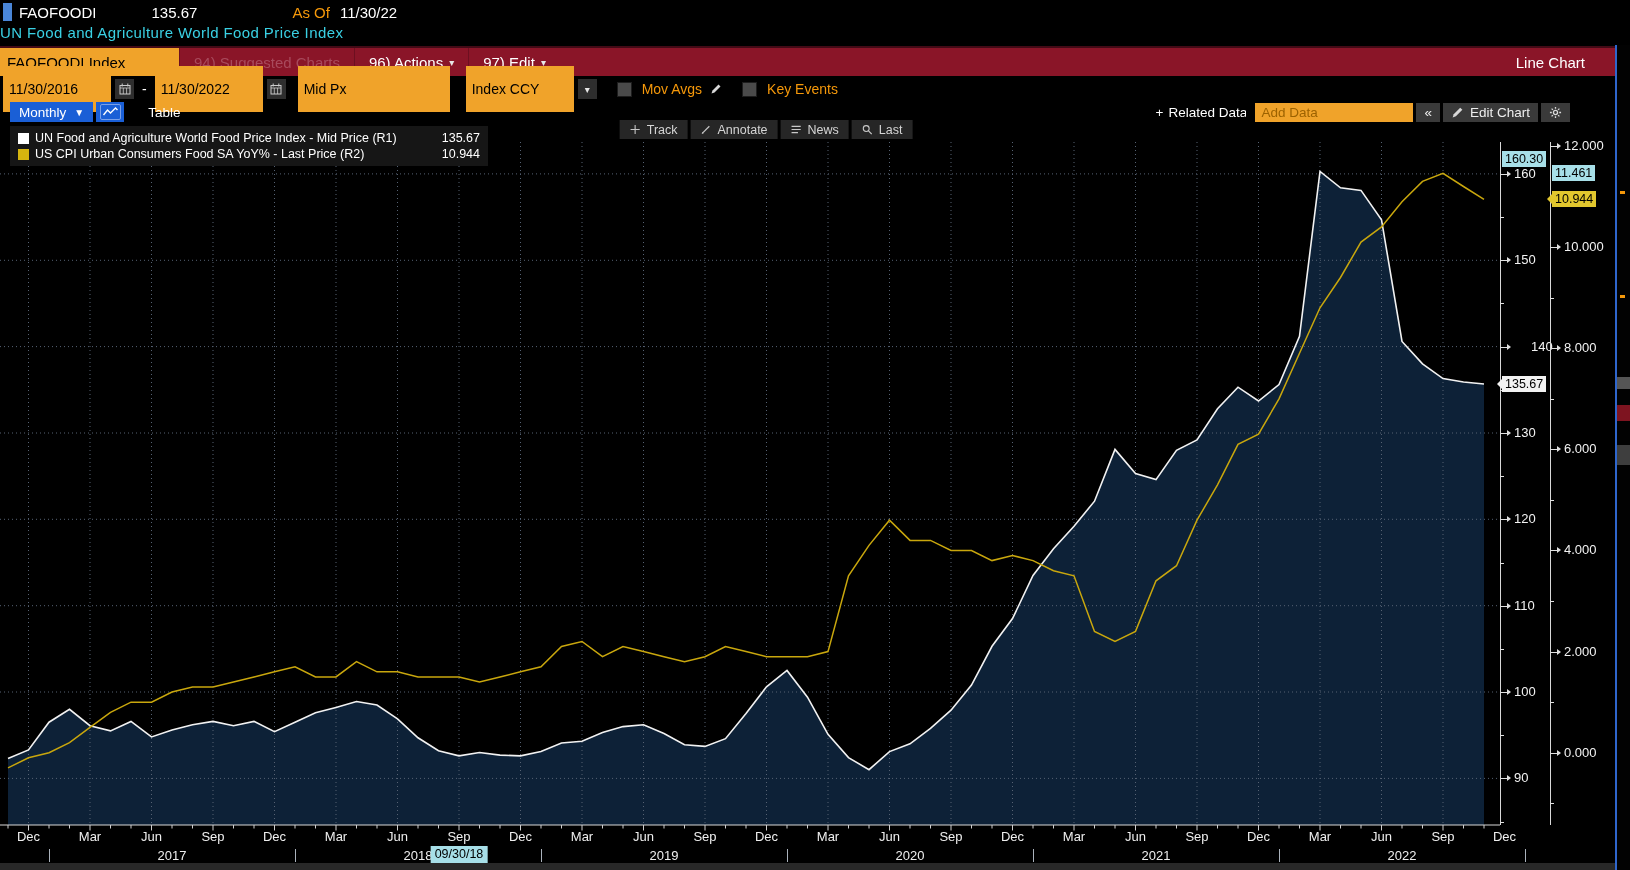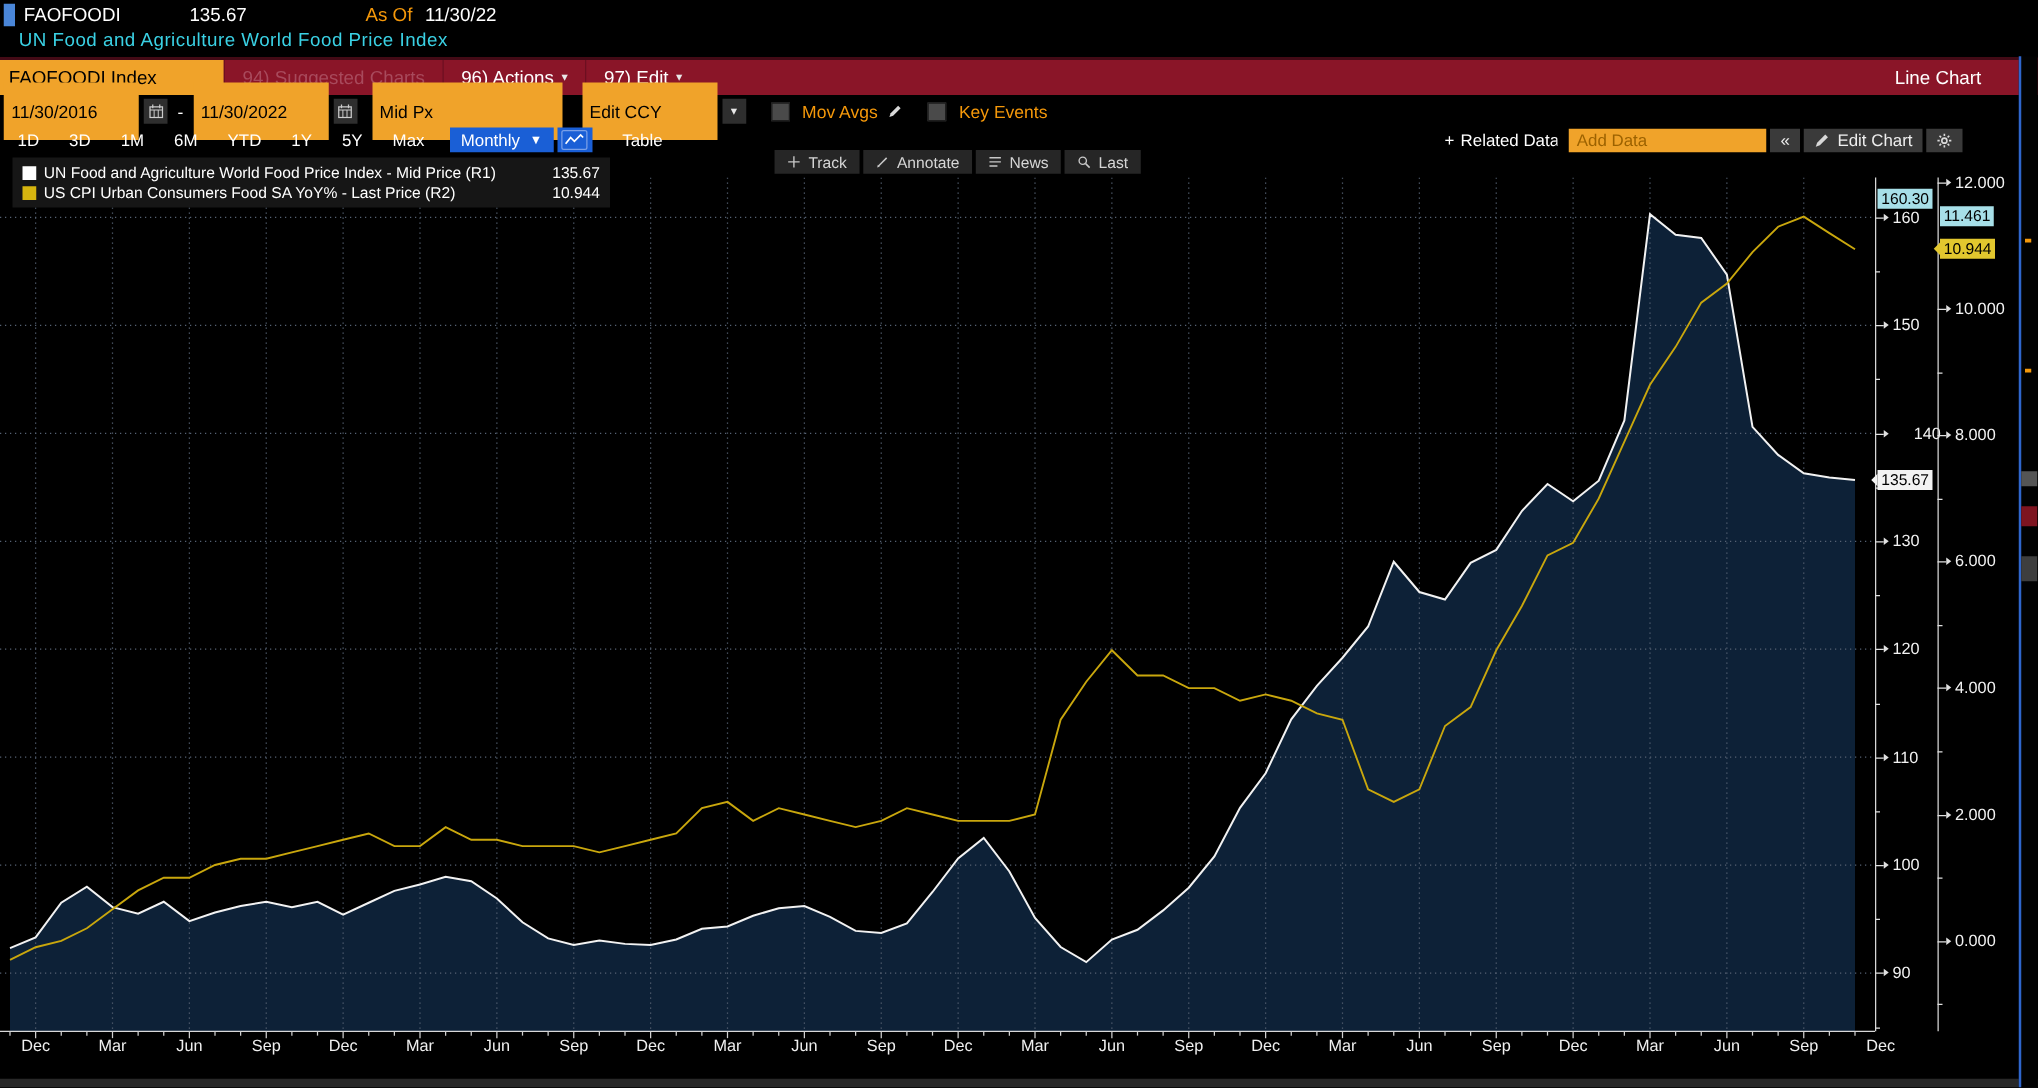--- a/index.html
+++ b/index.html
@@ -3,21 +3,21 @@
 <meta charset="utf-8">
 <style>
   html,body{margin:0;padding:0;width:1630px;height:870px;background:#000;overflow:hidden;
     font-family:"Liberation Sans",sans-serif;color:#fff;position:relative;}
   
   .r1{height:24px;display:flex;align-items:center;padding-left:3px;font-size:15px;}
   .flag{width:9px;height:18px;background:#4a86d8;margin-right:7px;}
   .px{margin-left:55px;}
   .asof{color:#f5980a;margin-left:95px;}
   .asdate{margin-left:10px;}
-  .r2{height:22px;font-size:15px;color:#3ad1e4;padding-left:15px;letter-spacing:.4px;}
+  .r2{height:22px;font-size:15px;color:#3ad1e4;letter-spacing:.4px;}
   
   .r3{height:28px;background:#8a1528;border-top:2px solid #430a16;display:flex;align-items:stretch;font-size:15px;}
   .tab{background:#f0a32a;color:#000;width:172px;display:flex;align-items:center;padding-left:7px;}
   .tbbtn{display:flex;align-items:center;gap:6px;padding:0 14px;border-left:1px solid #6d0f20;color:#fff;cursor:default;}
   .muted{color:#a84a5c;}
   .sp{flex:1;}
   .lc{display:flex;align-items:center;padding-right:45px;}
   .dd{font-size:10px;color:#e8e8e8;}
   
   .r4{height:26px;display:flex;align-items:center;gap:4px;padding-left:3px;font-size:14px;background:#000;}
@@ -130,46 +130,36 @@
   <span class="dash">-</span>
   <div class="ofield date">11/30/2022</div>
   <div class="iconbtn">
     <svg viewBox="0 0 12 12">
         <rect x="1" y="2.5" width="10" height="8.5" fill="none" stroke="#ccc"></rect>
         <path d="M1 5h10M4.3 5v6M7.6 5v6" stroke="#ccc" stroke-width="0.8"></path>
         <path d="M3.2 0.5v3M8.8 0.5v3" stroke="#ccc"></path>
       </svg>
   </div>
   <div class="ofield mid">Mid Px</div>
-  <div class="ofield ccy">Edit CCY</div>
+  <div class="ofield ccy">Index CCY</div>
   <div class="iconbtn">
     <span class="dd">▾</span>
   </div>
   <div class="chk"></div>
   <span class="olabel">Mov Avgs</span>
   <span class="pencil">
     <svg viewBox="0 0 12 12">
         <path d="M1.5 10.5l1-3 6-6 2 2-6 6-3 1z" fill="#d8d8d8"></path>
       </svg>
   </span>
   <div class="chk"></div>
   <span class="olabel">Key Events</span>
 </div>
 
 <div class="r5">
-  <div class="pgroup">
-      <div class="pbtn">1D</div>
-      <div class="pbtn">3D</div>
-      <div class="pbtn">1M</div>
-      <div class="pbtn">6M</div>
-      <div class="pbtn">YTD</div>
-      <div class="pbtn">1Y</div>
-      <div class="pbtn">5Y</div>
-      <div class="pbtn">Max</div>
-    </div>
   <div class="freq">
     <span>Monthly</span>
     <span class="dd2">▼</span>
   </div>
   <div class="cbtn">
     <svg viewBox="0 0 16 12">
         <polyline points="1,9 5,4 8,7 13,2 15,4" fill="none" stroke="#fff" stroke-width="1.4"></polyline>
       </svg>
   </div>
   <div class="tbl">Table</div>
@@ -382,20 +372,36 @@
         <div class="xq" style="left: 67.5%;">Dec</div>
         <div class="xq" style="left: 71.6%;">Mar</div>
         <div class="xq" style="left: 75.7%;">Jun</div>
         <div class="xq" style="left: 79.8%;">Sep</div>
         <div class="xq" style="left: 83.9%;">Dec</div>
         <div class="xq" style="left: 88%;">Mar</div>
         <div class="xq" style="left: 92.1%;">Jun</div>
         <div class="xq" style="left: 96.2%;">Sep</div>
         <div class="xq" style="left: 100.3%;">Dec</div>
       </div>
+    <div class="years">
+        <div class="ysep" style="left: 3.26667%;"></div>
+        <div class="ysep" style="left: 19.6667%;"></div>
+        <div class="ysep" style="left: 36.0667%;"></div>
+        <div class="ysep" style="left: 52.4667%;"></div>
+        <div class="ysep" style="left: 68.8667%;"></div>
+        <div class="ysep" style="left: 85.2667%;"></div>
+        <div class="ysep" style="left: 101.667%;"></div>
+        <div class="yl" style="left: 11.4667%;">2017</div>
+        <div class="yl" style="left: 27.8667%;">2018</div>
+        <div class="yl" style="left: 44.2667%;">2019</div>
+        <div class="yl" style="left: 60.6667%;">2020</div>
+        <div class="yl" style="left: 77.0667%;">2021</div>
+        <div class="yl" style="left: 93.4667%;">2022</div>
+        <div class="tracker" style="left: 30.6%;">09/30/18</div>
+      </div>
   </div>
   <div class="axis axis1">
       <div class="spine"></div>
       <div class="tickline" style="top: 699.546px;"></div>
       <div class="tickline big" style="top: 656.373px;"></div>
       <div class="ticklab" style="top: 648.373px;">90</div>
       <div class="tickline" style="top: 613.2px;"></div>
       <div class="tickline big" style="top: 570.027px;"></div>
       <div class="ticklab" style="top: 562.027px;">100</div>
       <div class="tickline" style="top: 526.853px;"></div>

